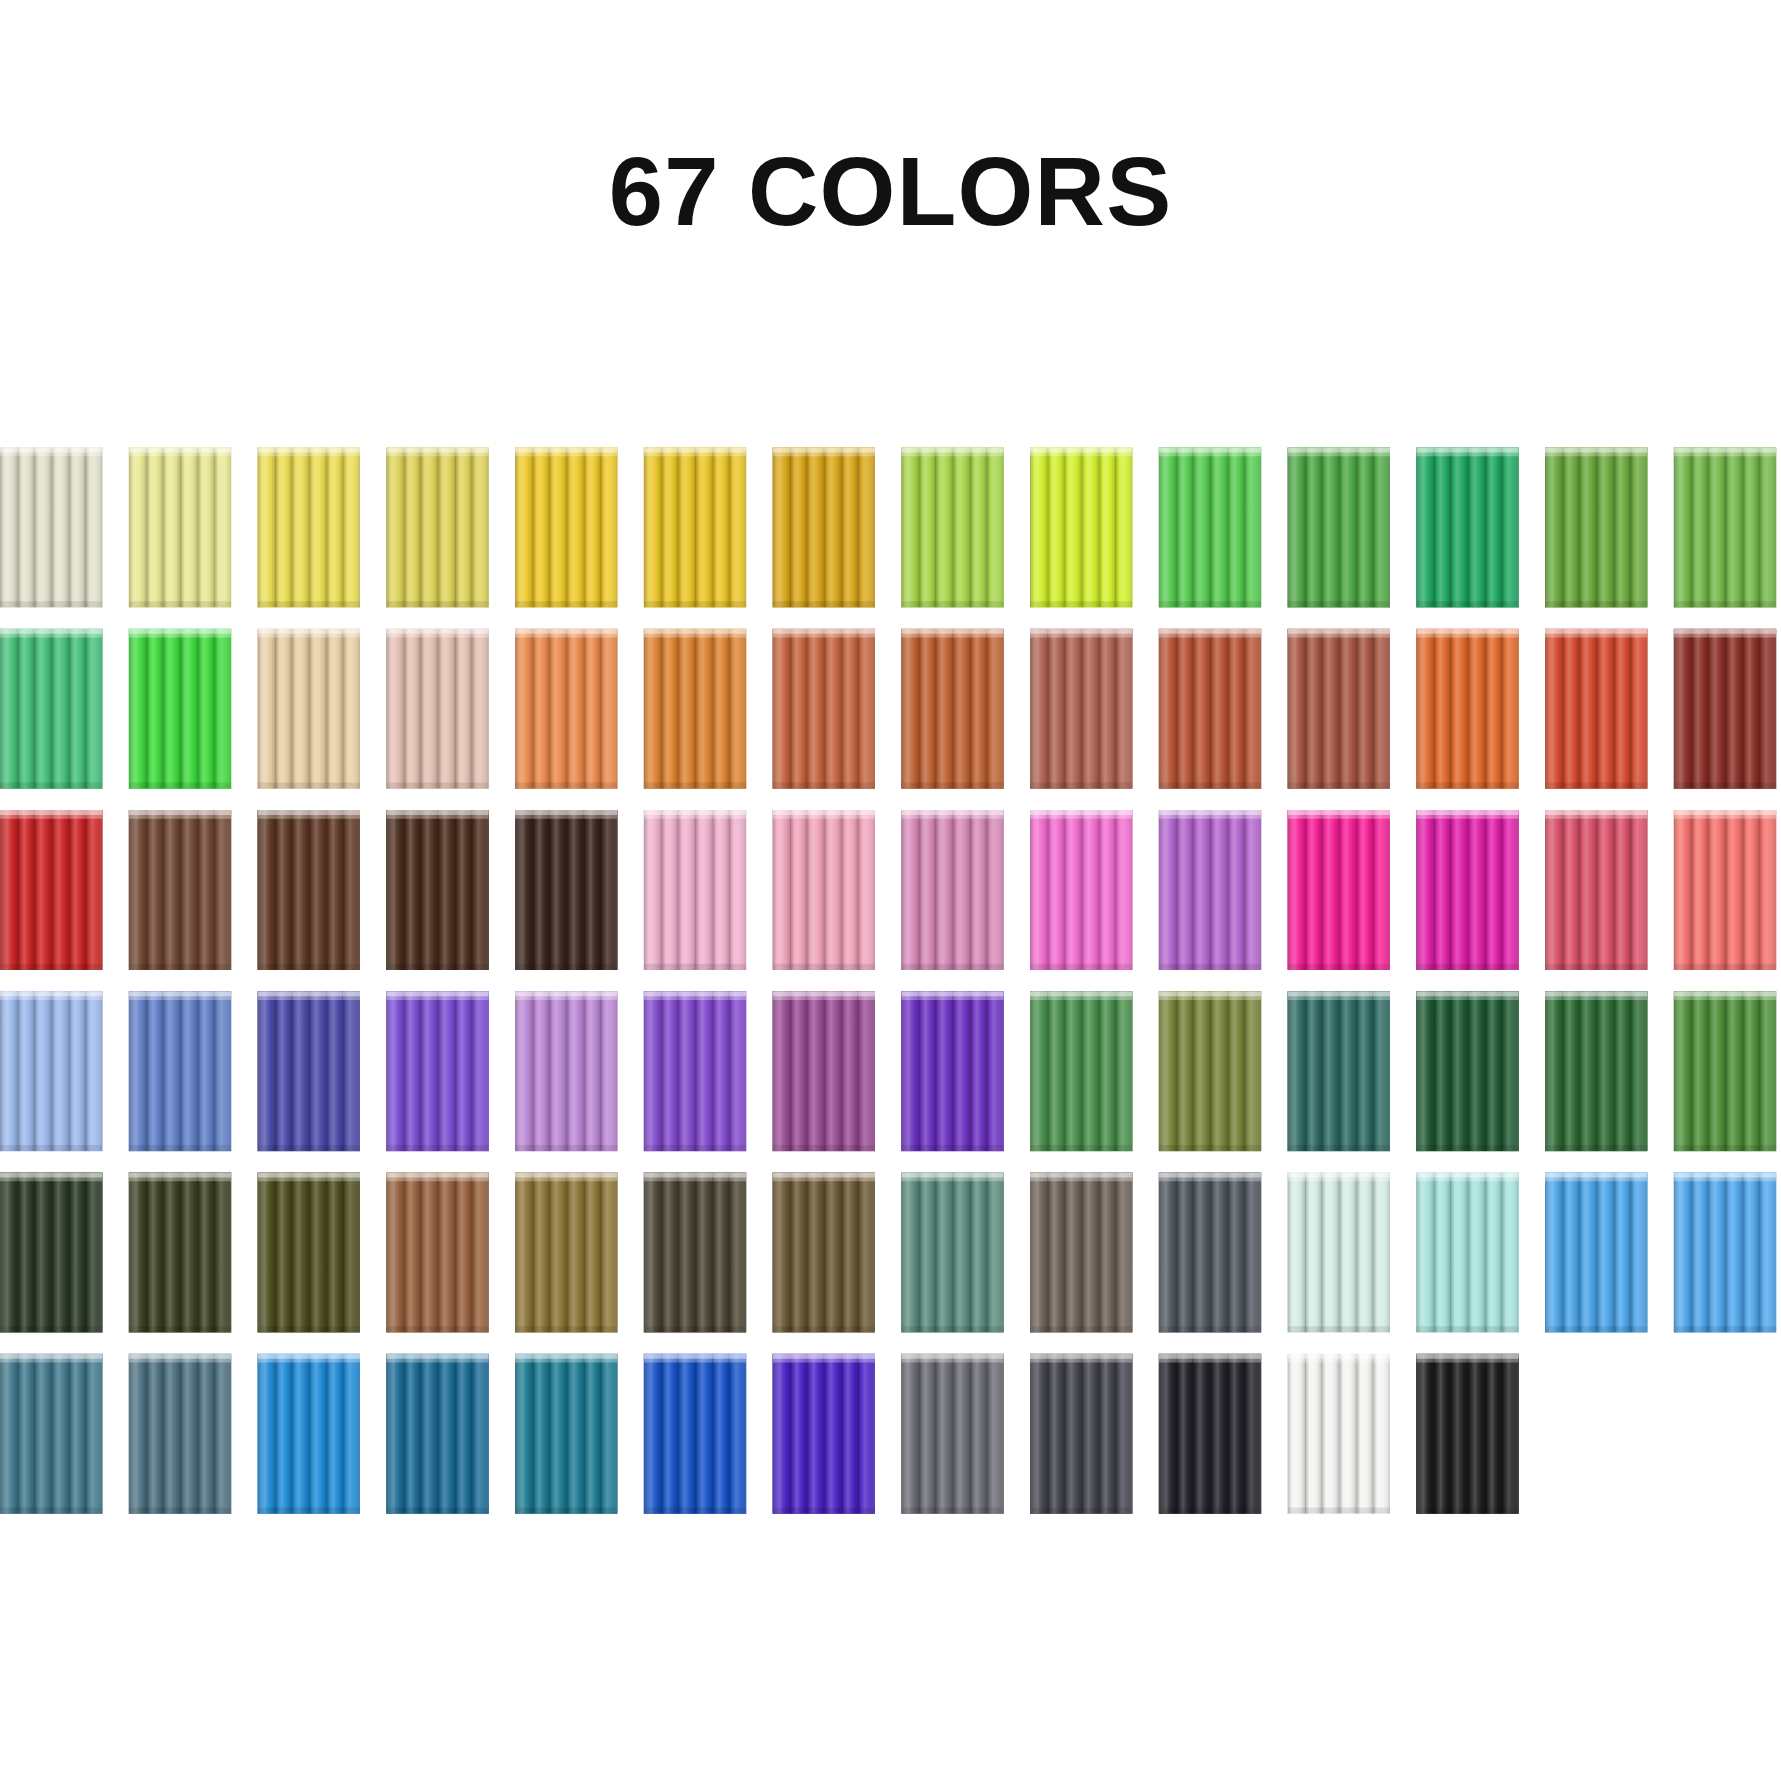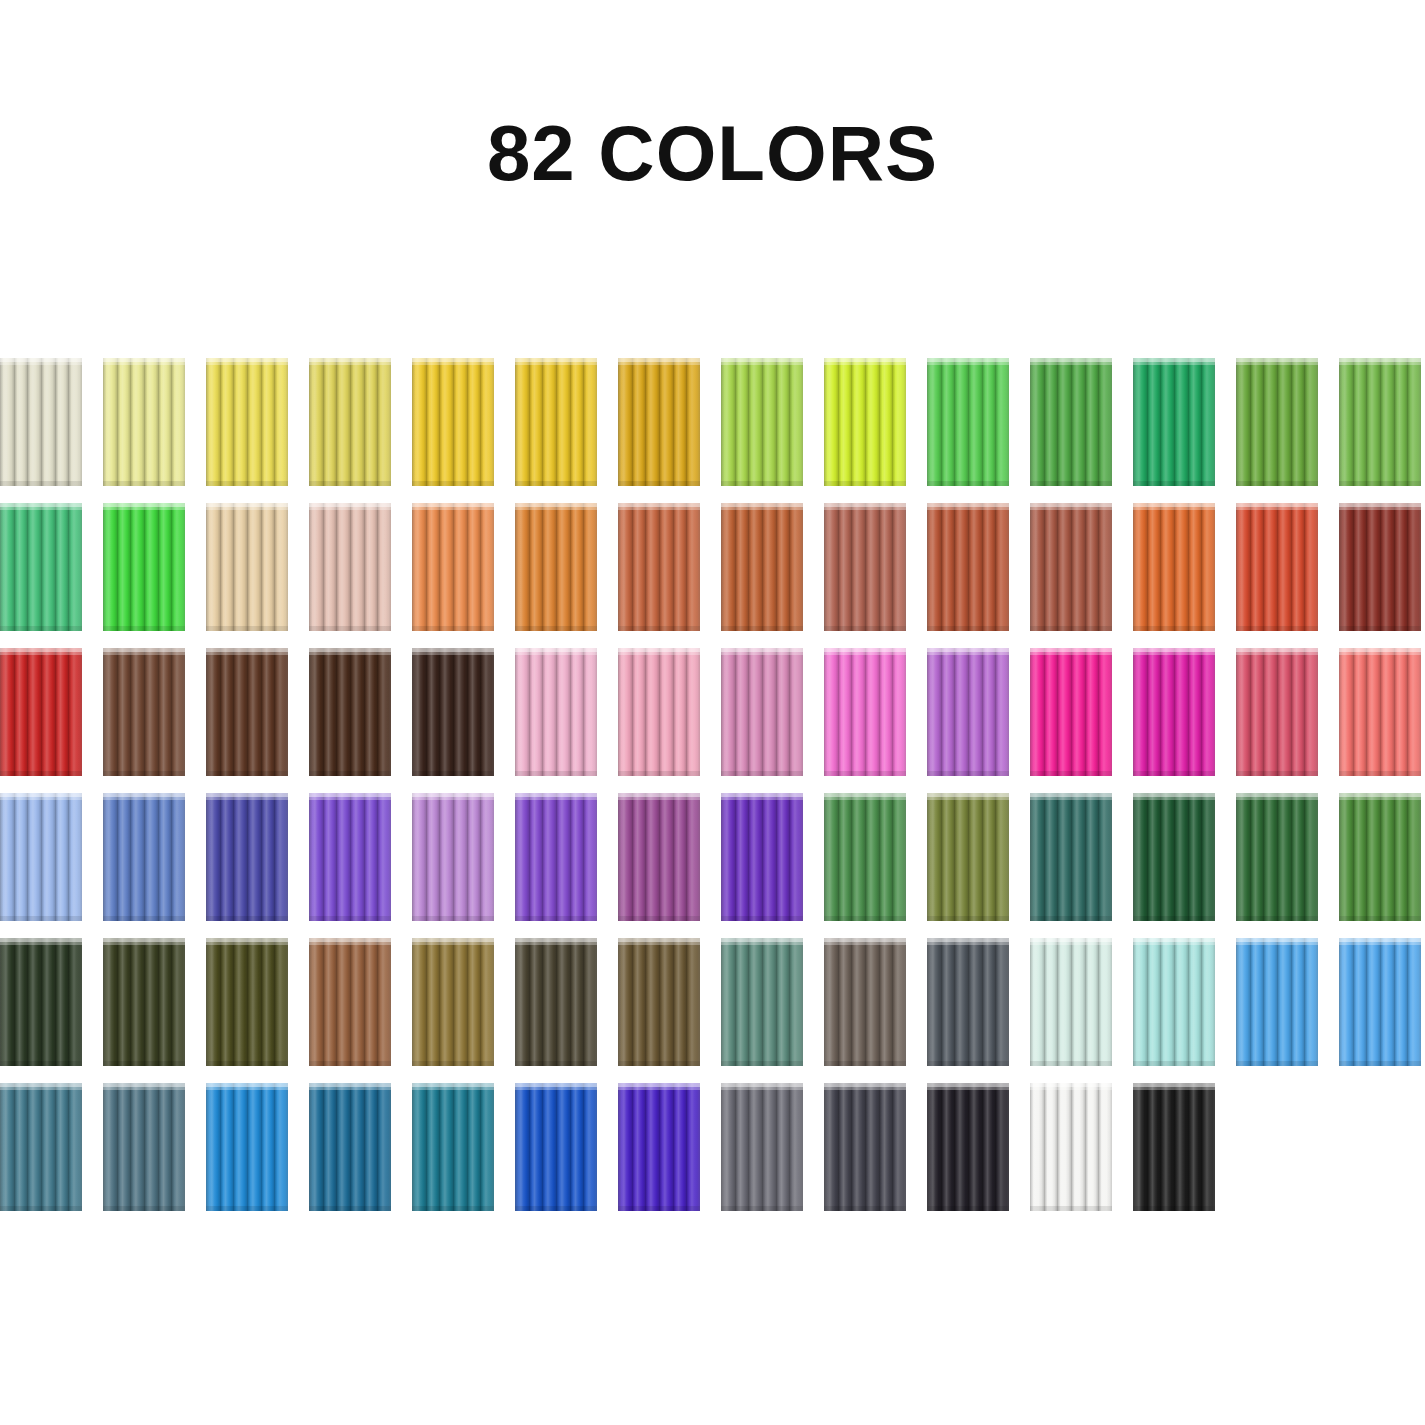--- a/index.html
+++ b/index.html
@@ -131,21 +131,21 @@
     background: rgba(255,255,255,0.45);
     pointer-events: none;
   }
 </style>
 </head>
 <body>
 
 <div id="page" style="background: rgb(255, 255, 255);">
 
   <div id="title-area">
-    <h1 id="page-title" style="color: rgb(17, 17, 17);">82 COLORS</h1>
+    <h1 id="page-title" style="color: rgb(17, 17, 17);">67 COLORS</h1>
   </div>
 
   <div id="swatch-grid">
       <div class="swatch-row" style="height: 145px;">
         <div class="swatch" title="#e3e1cc" style="left: 0px; width: 82px; height: 128px; background: rgb(227, 225, 204);">
           <div class="sticks">
             <div class="stick" style="background: rgb(227, 225, 204);">
               <div class="shade"></div>
               <div class="cap"></div>
               <div class="foot"></div>

